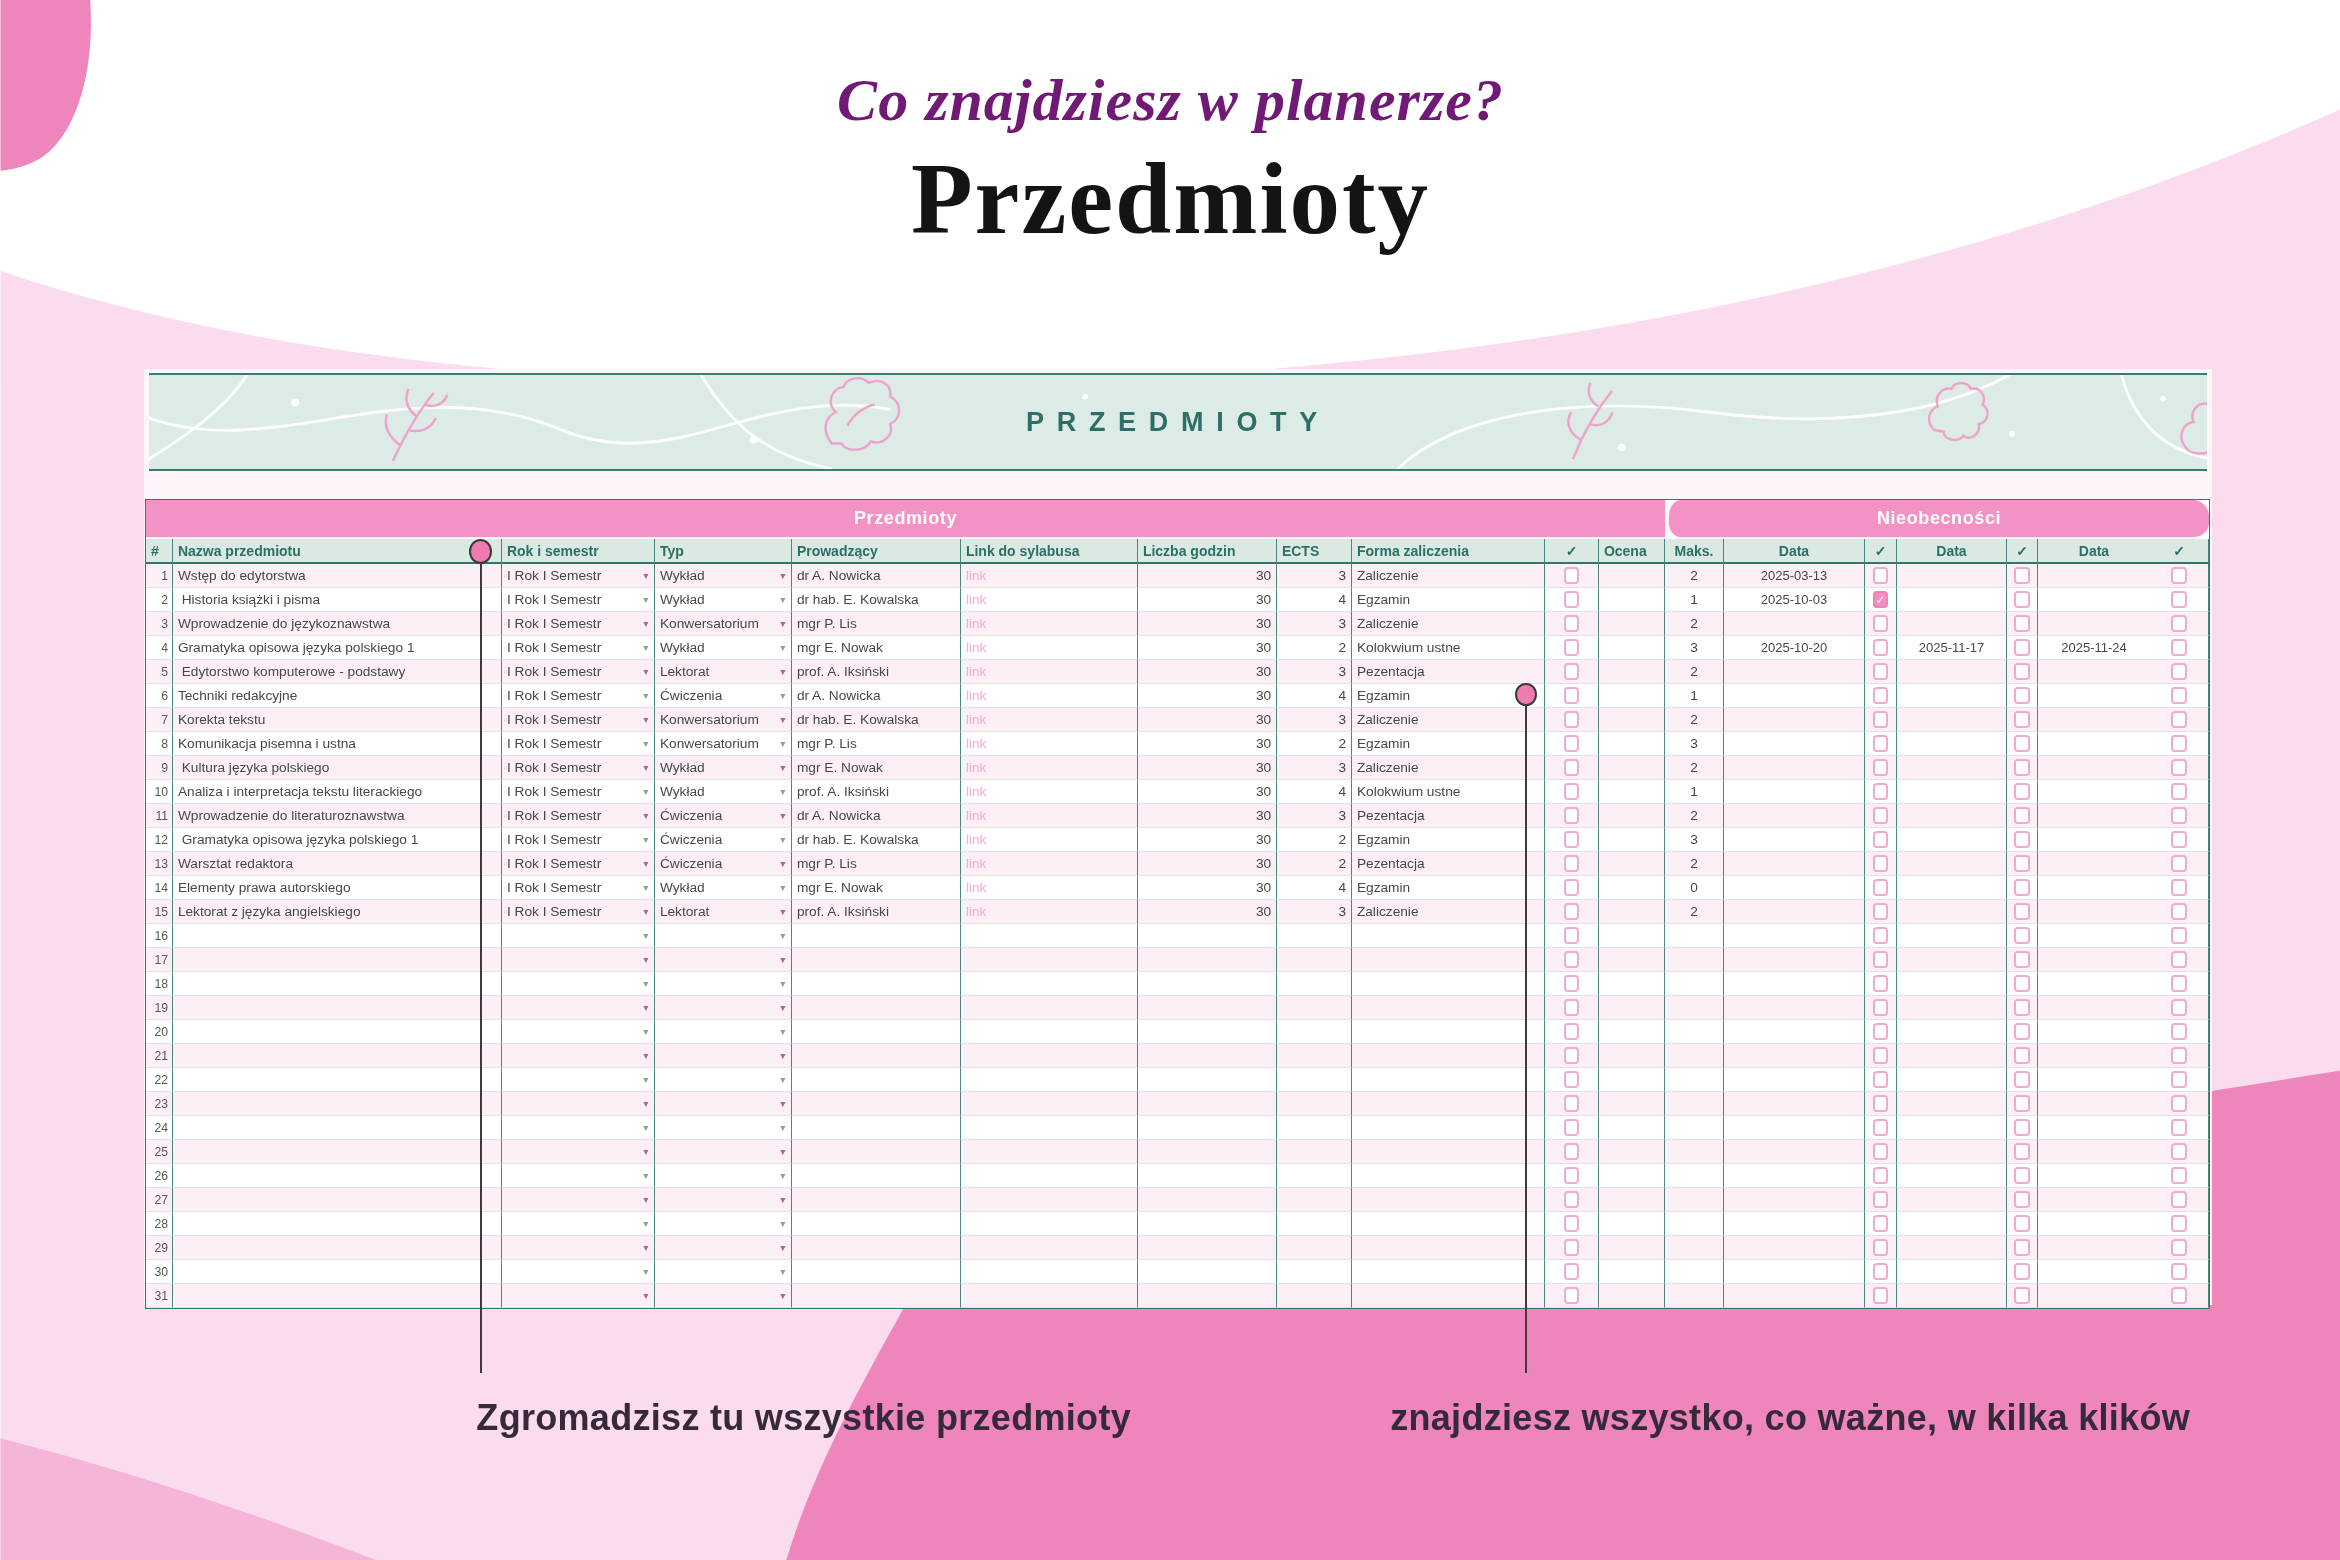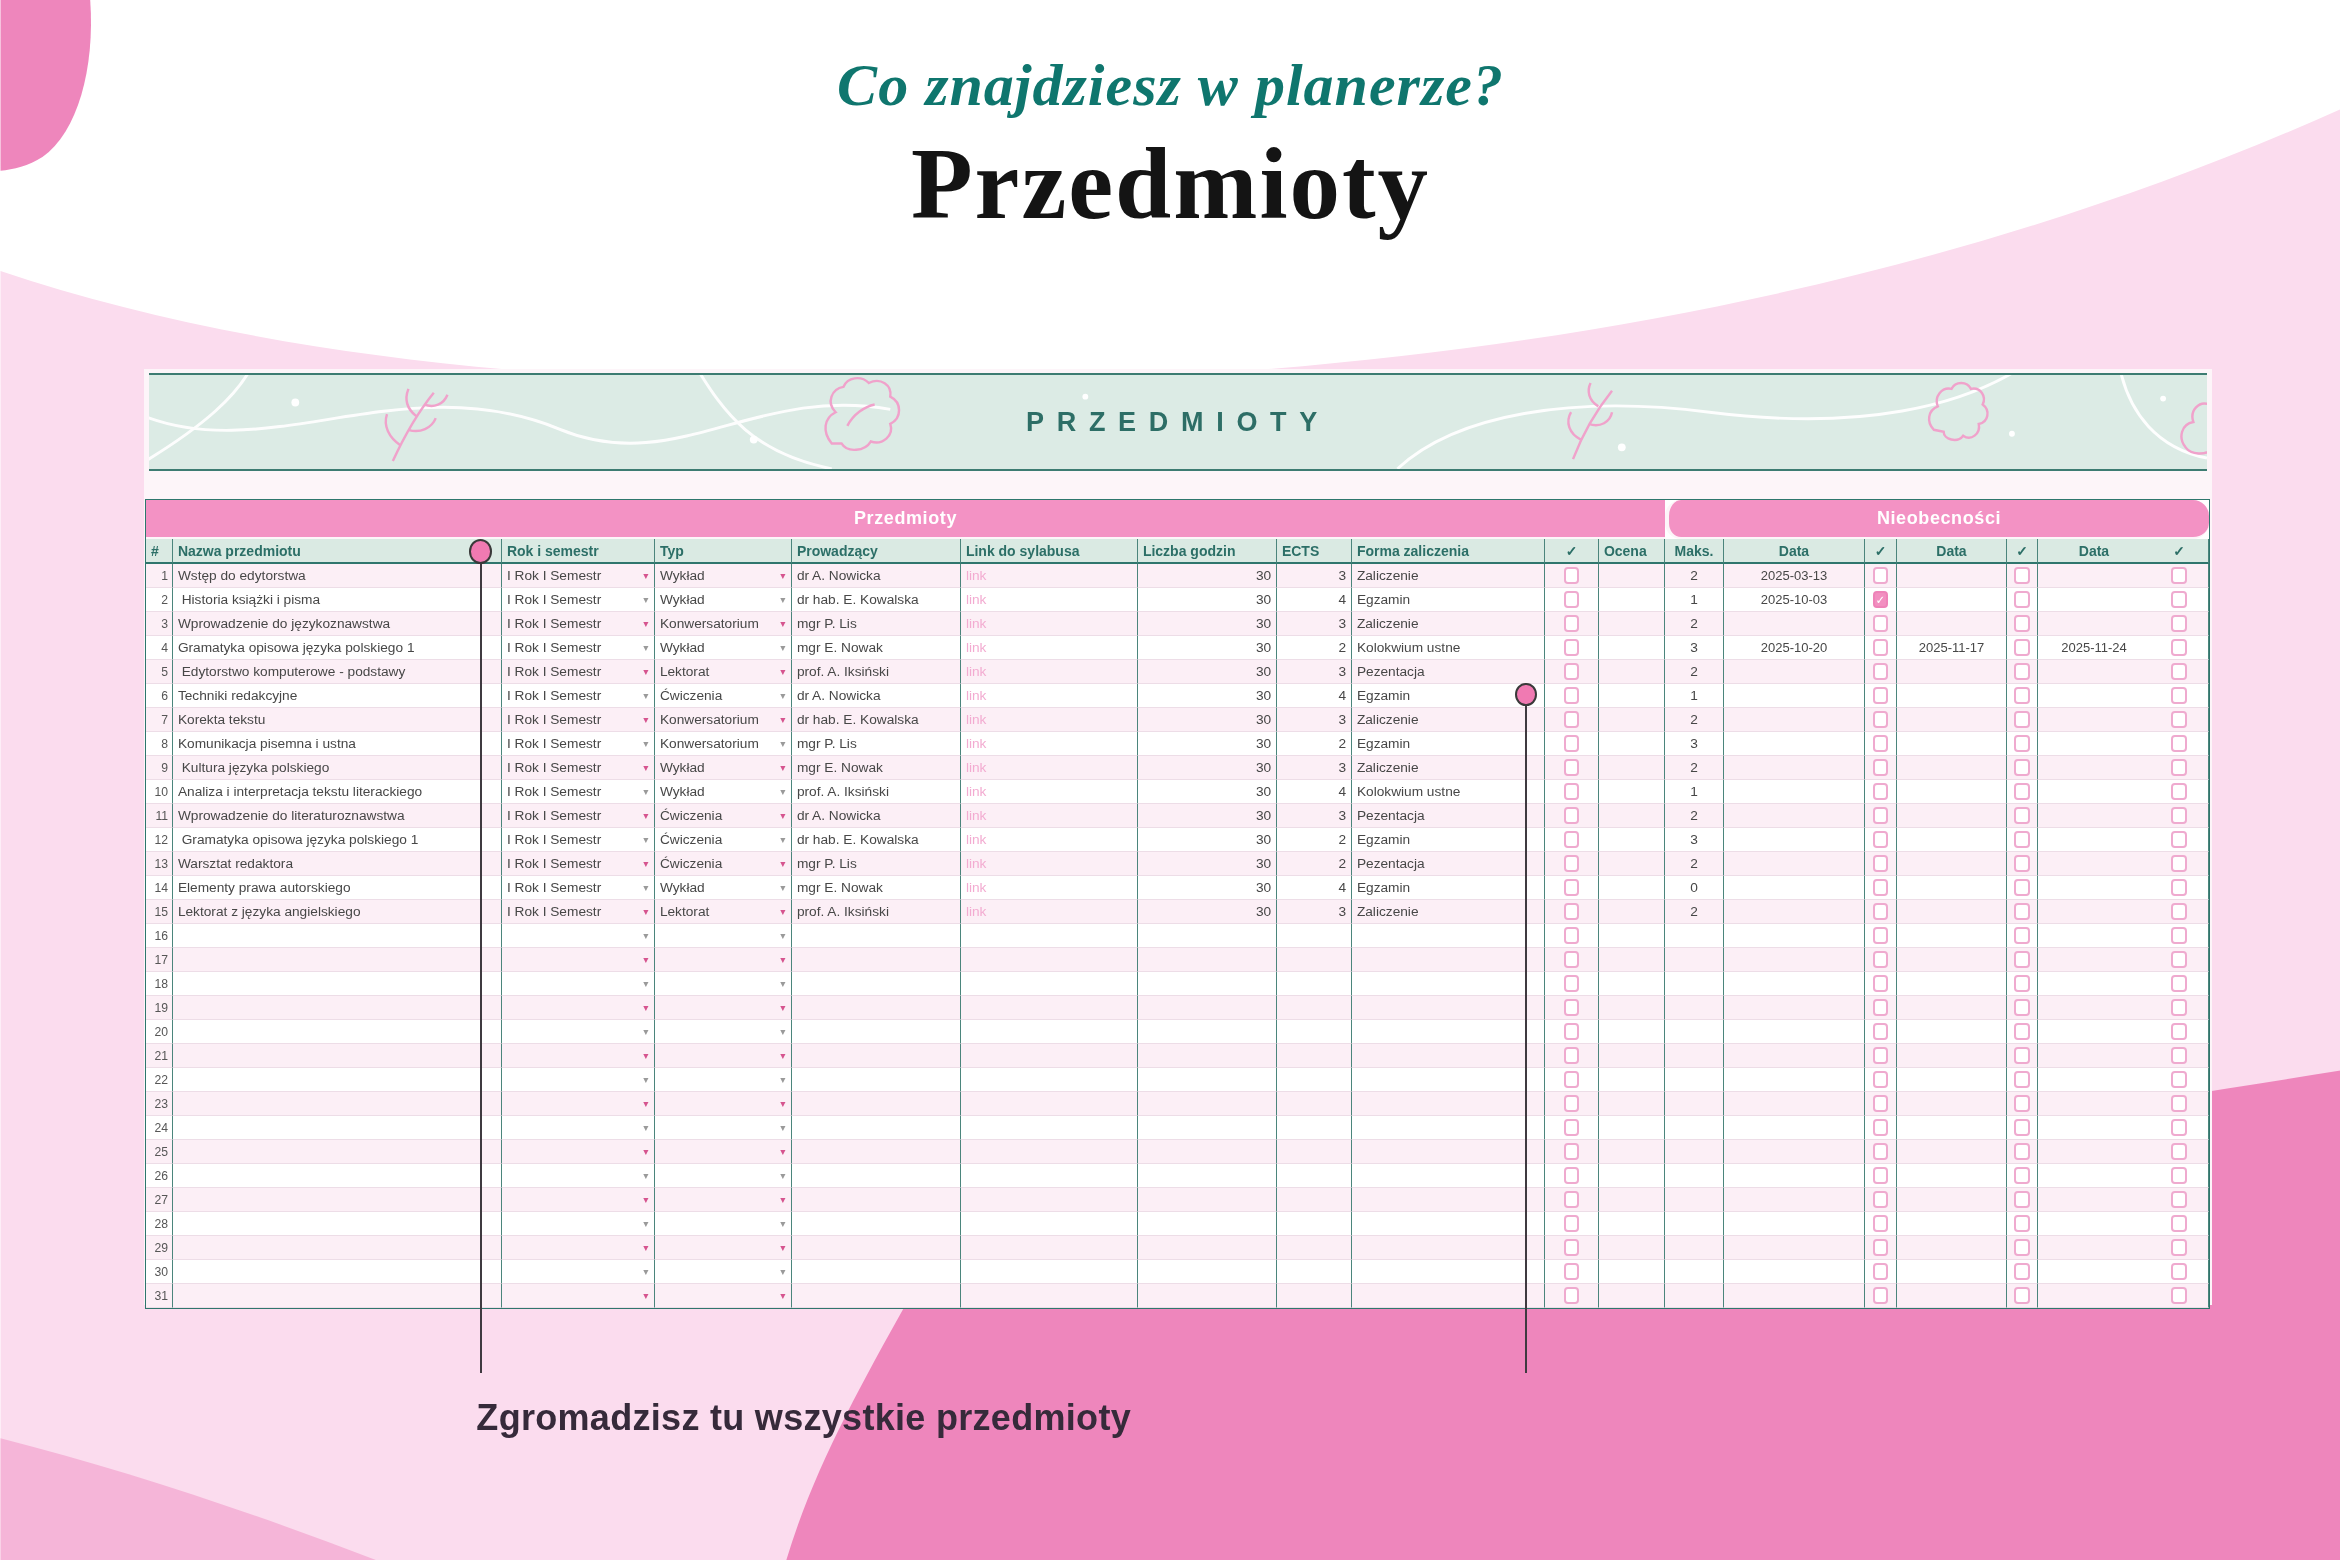--- a/index.html
+++ b/index.html
@@ -2,21 +2,21 @@
 <html><head>
 <meta charset="utf-8">
 <style>
   html,body{margin:0;padding:0;}
   body{width:2341px;height:1560px;position:relative;overflow:hidden;background:#ffffff;
        font-family:"Liberation Sans", sans-serif;}
   #bg{position:absolute;left:0;top:0;z-index:0;}
   
   .heading{position:absolute;left:0;top:51px;width:2341px;text-align:center;z-index:3;}
   .subtitle{font-family:"Liberation Serif", serif;font-style:italic;font-weight:700;
-            font-size:60px;color:#0f766e;letter-spacing:1px;}
+            font-size:60px;color:#701a75;letter-spacing:1px;margin-top:15px;}
   .title{font-family:"Liberation Serif", serif;font-weight:700;font-size:101px;color:#141414;
          margin-top:5.9px;letter-spacing:2px;}
   
   .card{position:absolute;left:144px;top:369px;width:2068px;height:936px;background:#fdf5f9;
         z-index:2;}
   .banner{position:absolute;left:4.9px;top:3.9px;right:4.9px;height:94px;background:#dcebe5;
           border-top:2.9px solid #3d7c72;border-bottom:2.9px solid #3d7c72;overflow:hidden;}
   .banner-title{position:absolute;left:0;right:0;top:50%;transform:translateY(-50%);
                 text-align:center;font-weight:700;font-size:27px;letter-spacing:12.7px;
                 color:#2d6e66;z-index:2;}
@@ -682,14 +682,15 @@
 
 <div class="callout-line" style="left:480px;top:562px;height:811px;"></div>
 <div class="callout-dot" style="left:469px;top:539px;"></div>
 <div class="callout-line" style="left:1525px;top:702px;height:671px;"></div>
 <div class="callout-dot" style="left:1515px;top:683px;width:21.5px;height:23.4px;"></div>
 
 <div class="note" style="left:146px;top:1393px;width:985px;">
   <div>Zgromadzisz tu wszystkie przedmioty</div>
 </div>
 <div class="note" style="left:1248px;top:1393px;width:942px;">
+  <div>znajdziesz wszystko, co ważne, w kilka klików</div>
 </div>
 
 
 </body></html>

